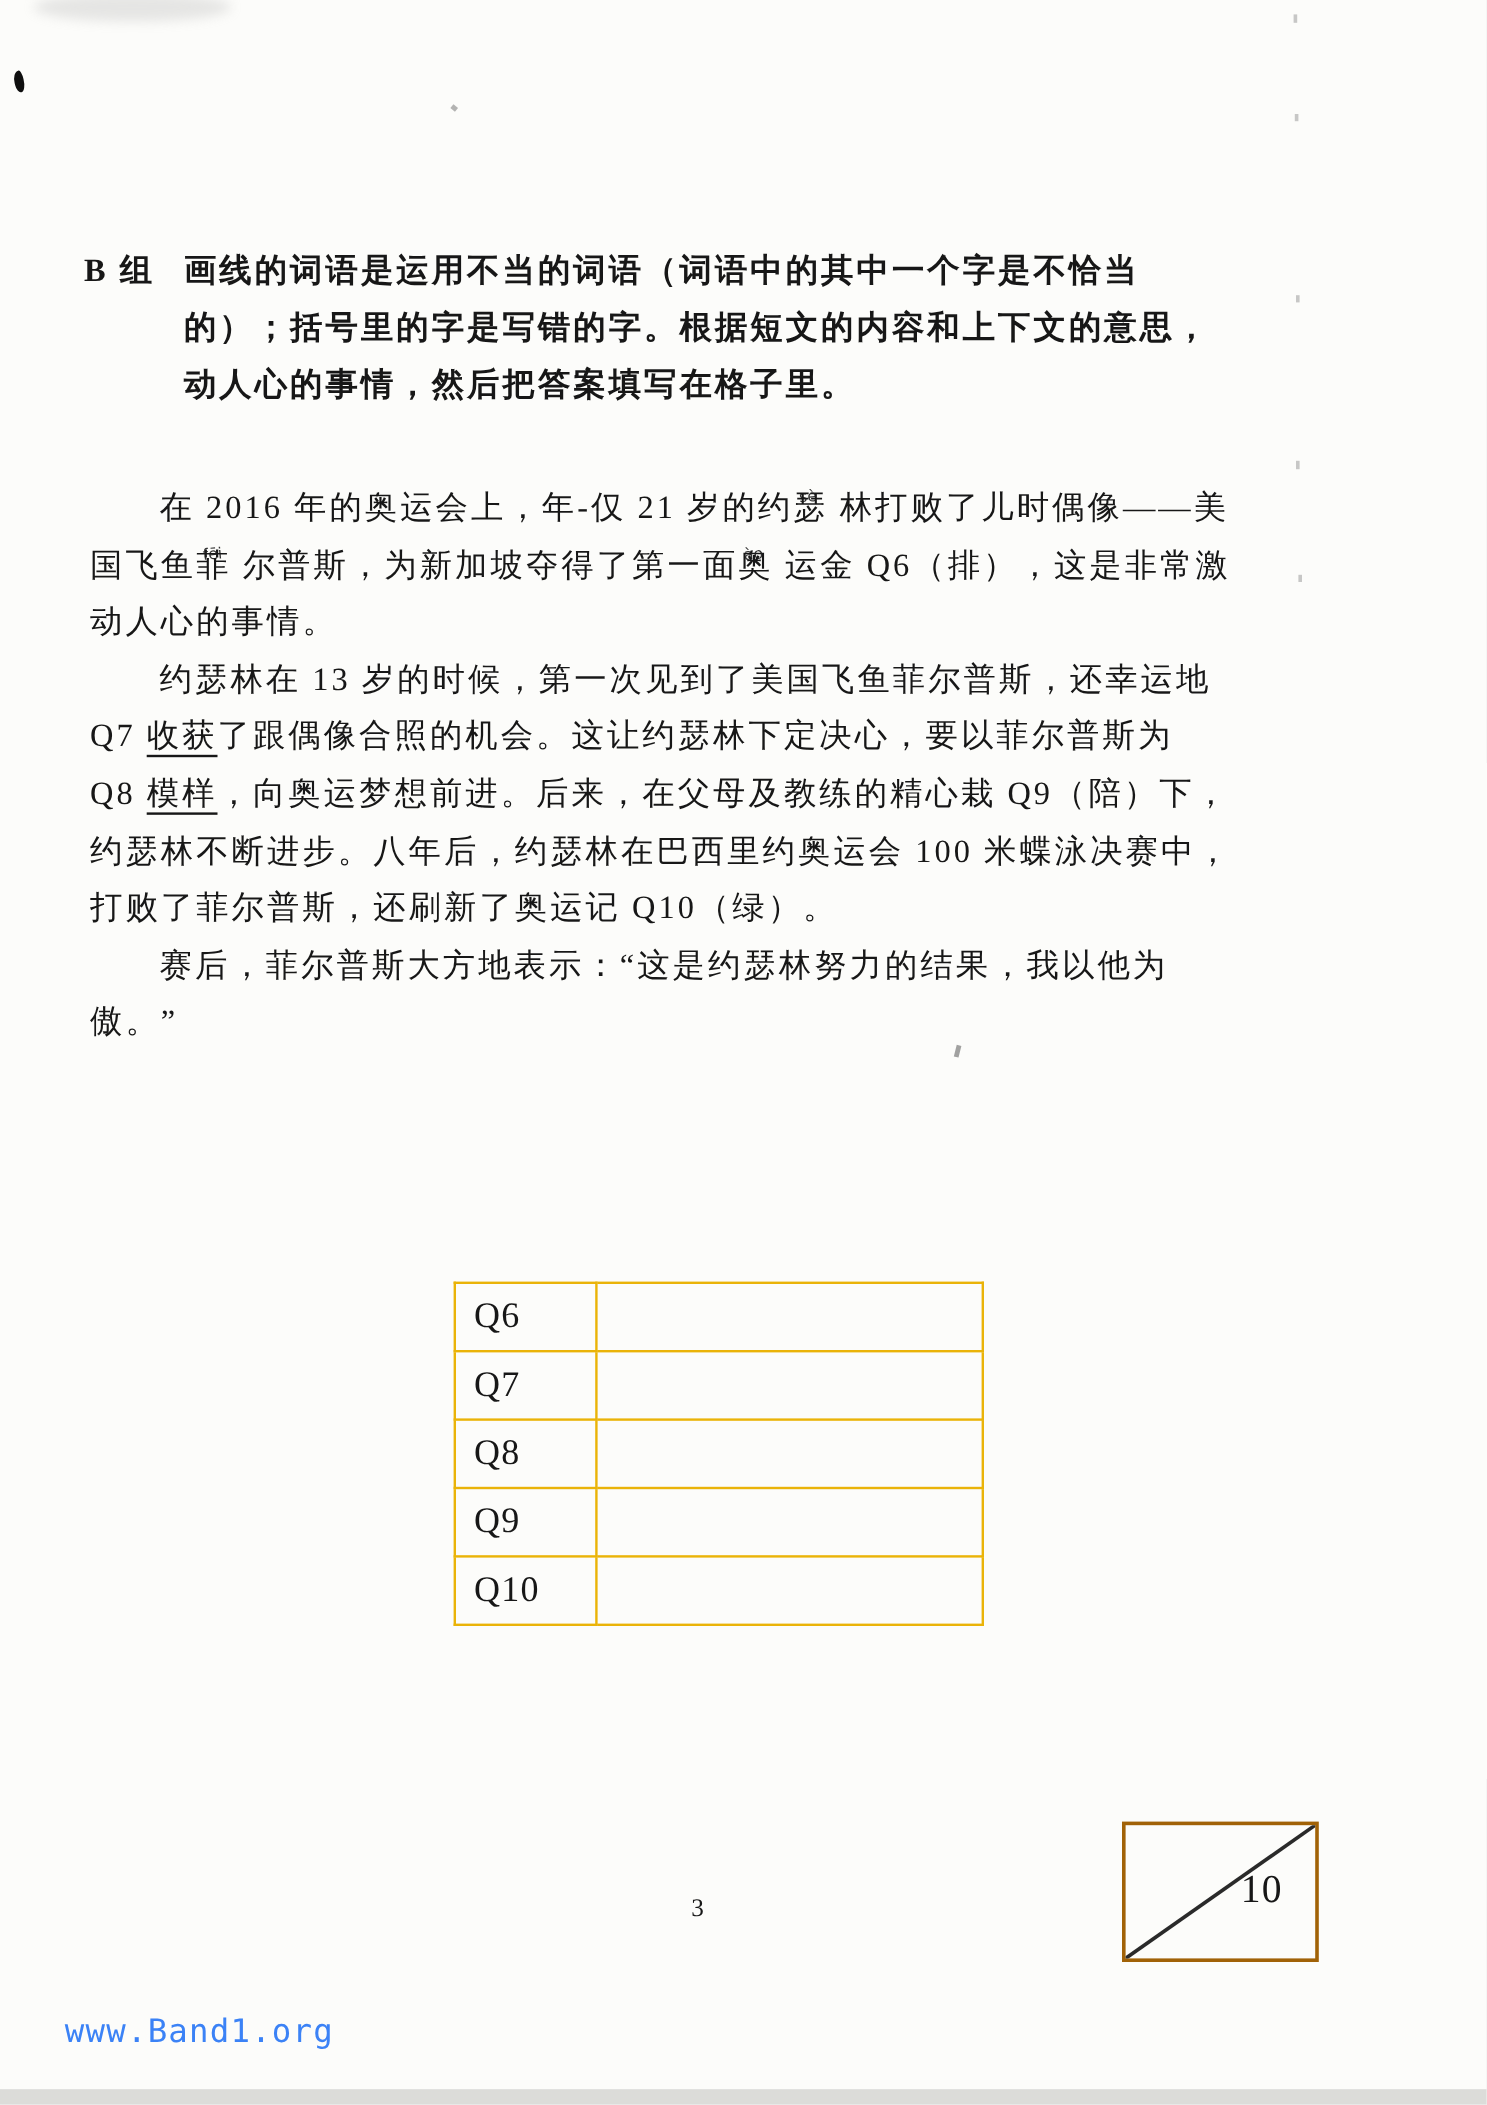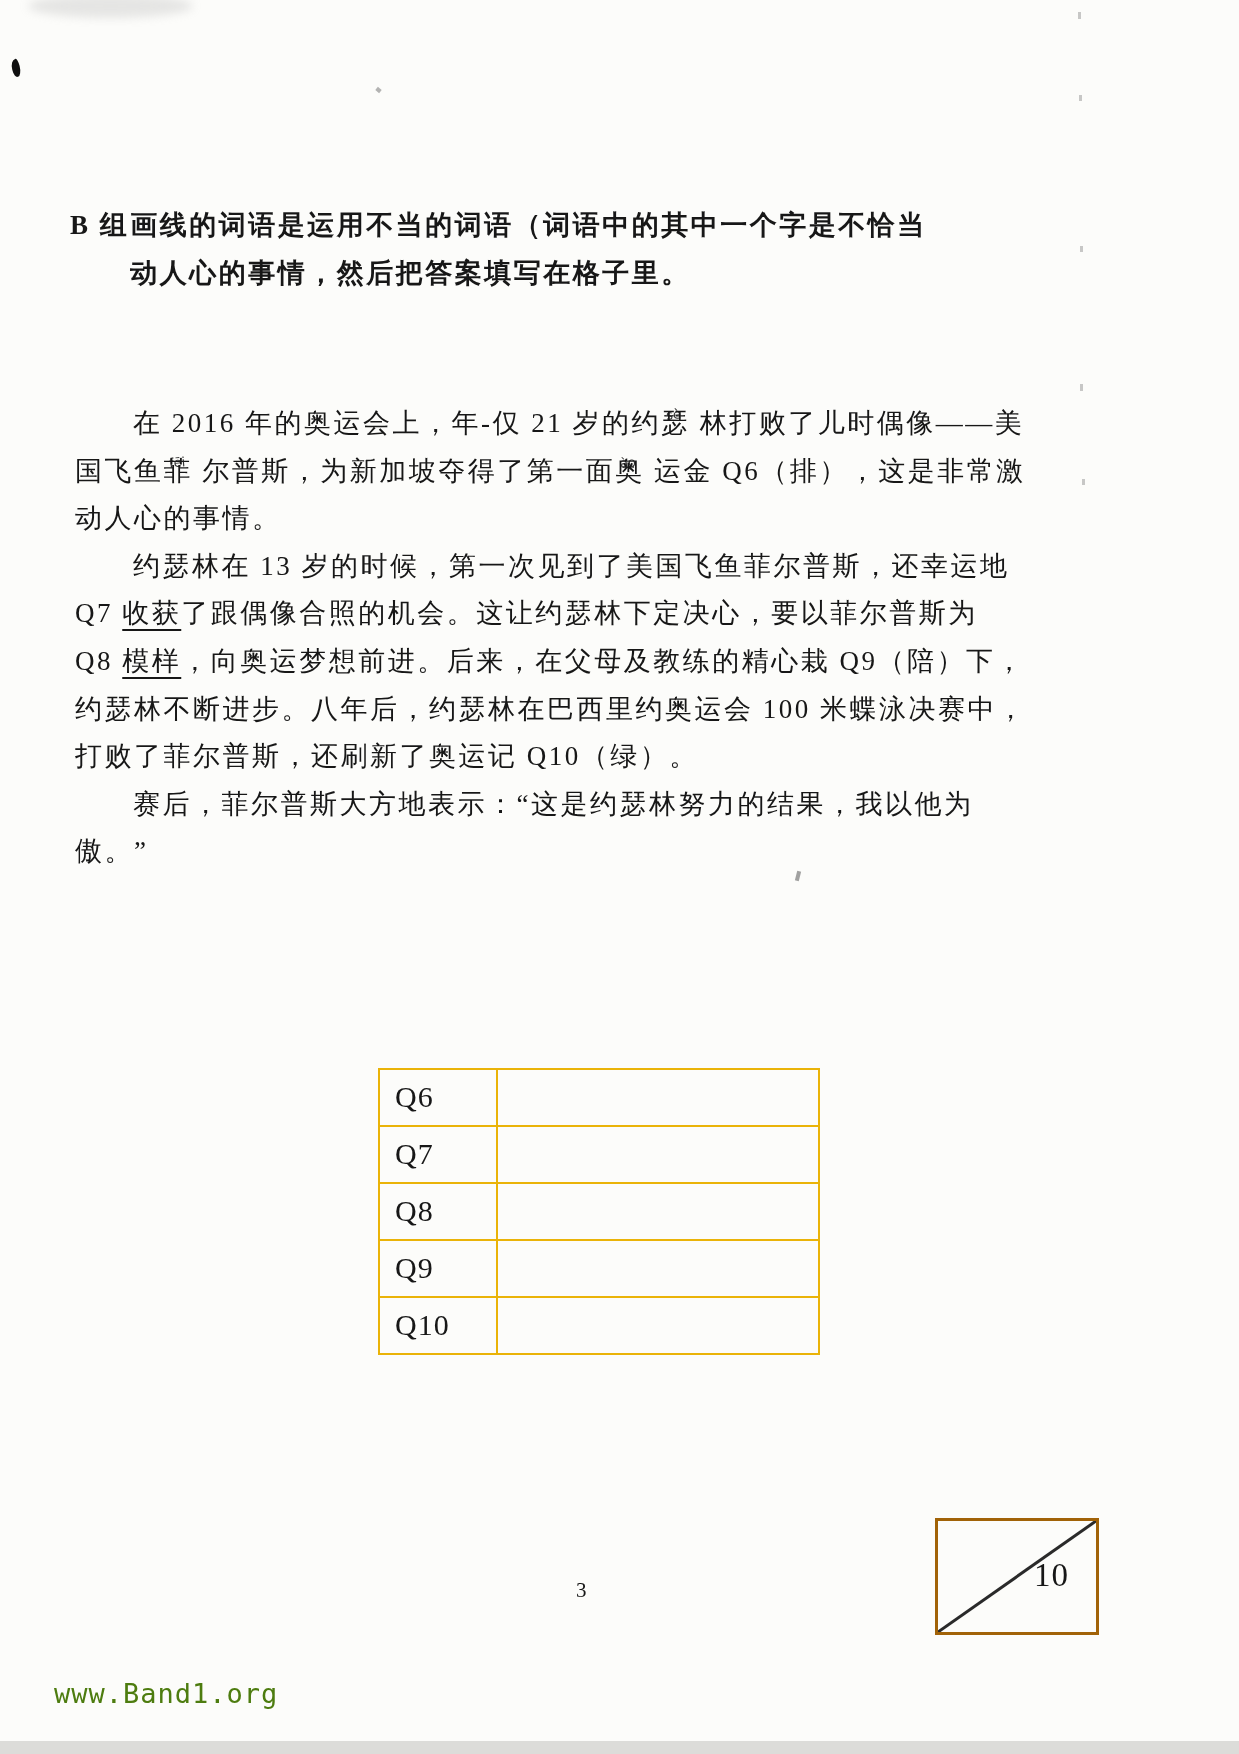--- a/index.html
+++ b/index.html
@@ -8,21 +8,21 @@
     background:#fcfcfa; overflow:hidden;
     font-family:"Liberation Serif", serif; color:#171717;
   }
 
   
   .hdr {
     position:absolute; left:70px; top:202px;
     display:flex; align-items:flex-start;
     font-size:27px; line-height:47.5px; font-weight:700; letter-spacing:2.5px;
   }
-  .hdr-label { white-space:nowrap; margin-right:1px; }
+  .hdr-label { white-space:nowrap; margin-right:24px; }
   .hdr-lines div { white-space:nowrap; }
 
   
   .passage {
     position:absolute; left:75px; top:400px;
     font-size:27px; line-height:47.6px; letter-spacing:2.5px;
   }
   .pline { white-space:nowrap; height:47.6px; }
   .pline.indent { padding-left:58px; }
   .u {
@@ -61,21 +61,21 @@
   .score-val {
     position:absolute; right:27px; top:36px;
     font-size:33px; letter-spacing:1px;
   }
 
   
   .pageno { position:absolute; left:576px; top:1578px; font-size:21px; }
   .footer {
     position:absolute; left:54px; top:1678px;
     font-family:"DejaVu Sans Mono", monospace;
-    font-size:27px; color:#4d7c0f; letter-spacing:1px;
+    font-size:27px; color:#3b82f6; letter-spacing:1px;
   }
   .bottom-strip {
     position:absolute; left:0; top:1741px; width:1239px; height:13px;
     background:#d8d8d5; opacity:.9;
   }
 
   
   .smudge {
     position:absolute; left:28px; top:-6px; width:165px; height:24px;
     background:#ababab; opacity:.28; filter:blur(5px);
@@ -107,20 +107,21 @@
   <div class="speck s3"></div>
   <div class="speck s4"></div>
   <div class="speck s5"></div>
   <div class="speck s6"></div>
   <div class="speck s7"></div>
 
   <div class="hdr">
     <div class="hdr-label">B 组</div>
     <div class="hdr-lines">
       <div>画线的词语是运用不当的词语（词语中的其中一个字是不恰当</div>
+      <div>的）；括号里的字是写错的字。根据短文的内容和上下文的意思，</div>
       <div>动人心的事情，然后把答案填写在格子里。</div>
     </div>
   </div>
 
   <div class="passage">
     <div class="pline indent"><span>在 2016 年的奥运会上，年-仅 21 岁的约</span><span class="anno-host">瑟<i class="anno">sè</i></span><span> 林打败了儿时偶像——美</span></div>
     <div class="pline"><span>国飞鱼</span><span class="anno-host">菲<i class="anno">fēi</i></span><span> 尔普斯，为新加坡夺得了第一面</span><span class="anno-host">奥<i class="anno">ào</i></span><span> 运金 Q6（排），这是非常激</span></div>
     <div class="pline"><span>动人心的事情。</span></div>
     <div class="pline indent"><span>约瑟林在 13 岁的时候，第一次见到了美国飞鱼菲尔普斯，还幸运地</span></div>
     <div class="pline"><span>Q7 </span><span class="u">收获</span><span>了跟偶像合照的机会。这让约瑟林下定决心，要以菲尔普斯为</span></div>

